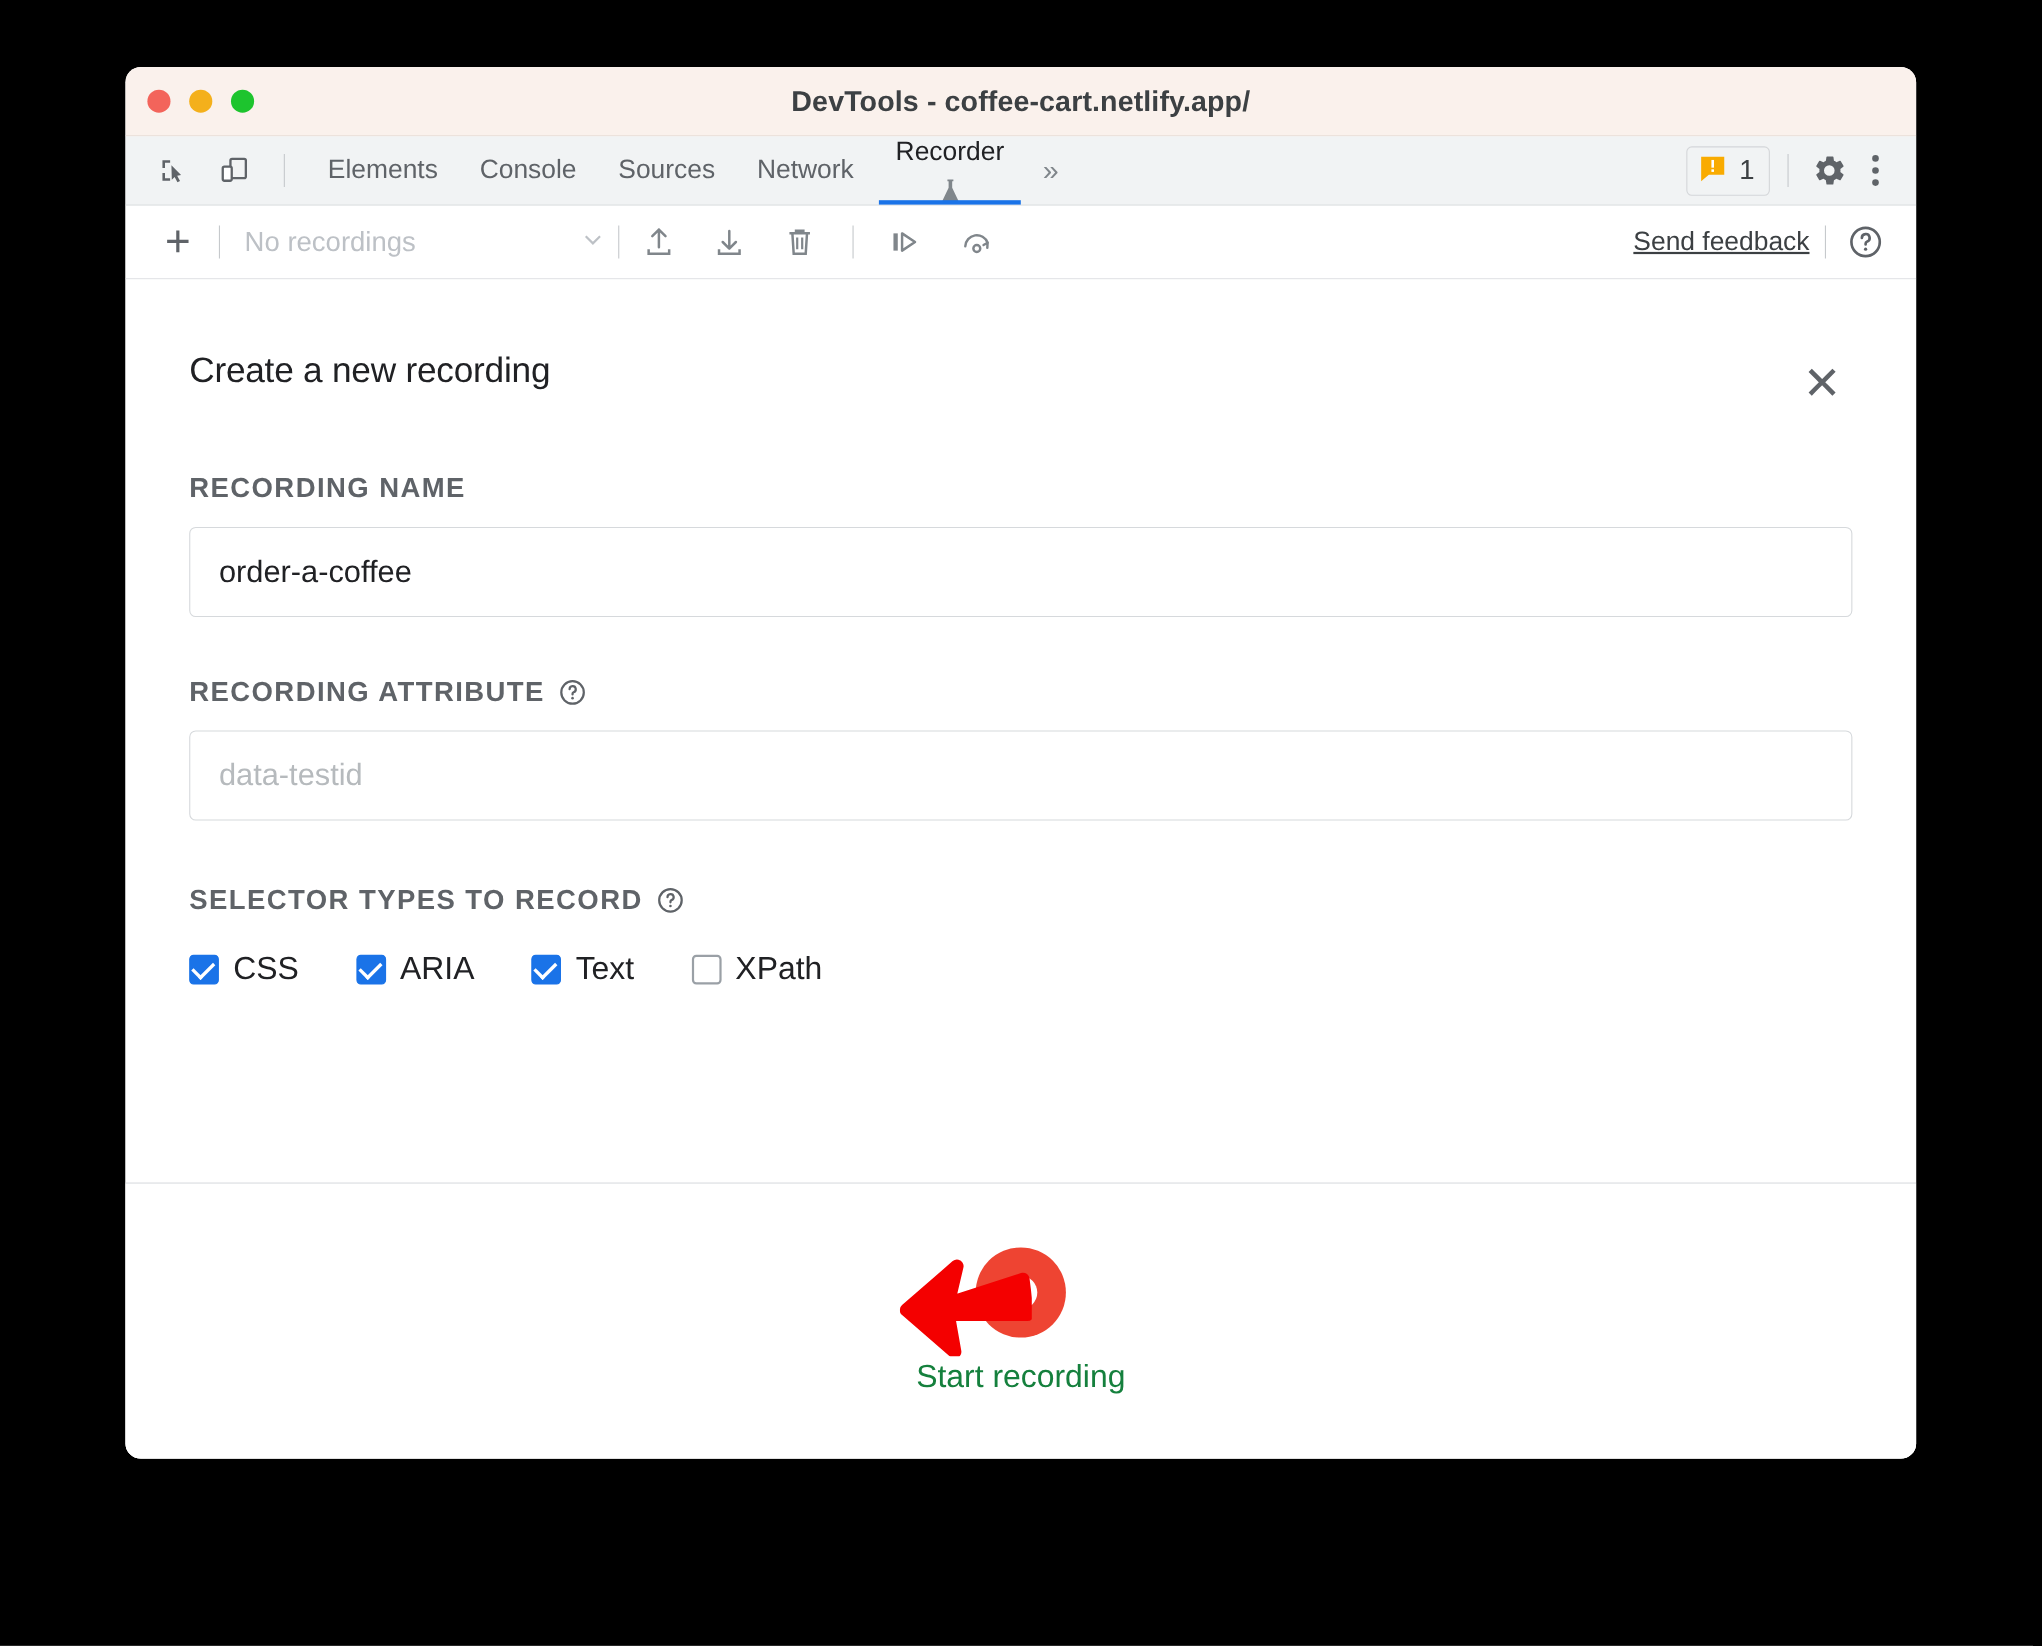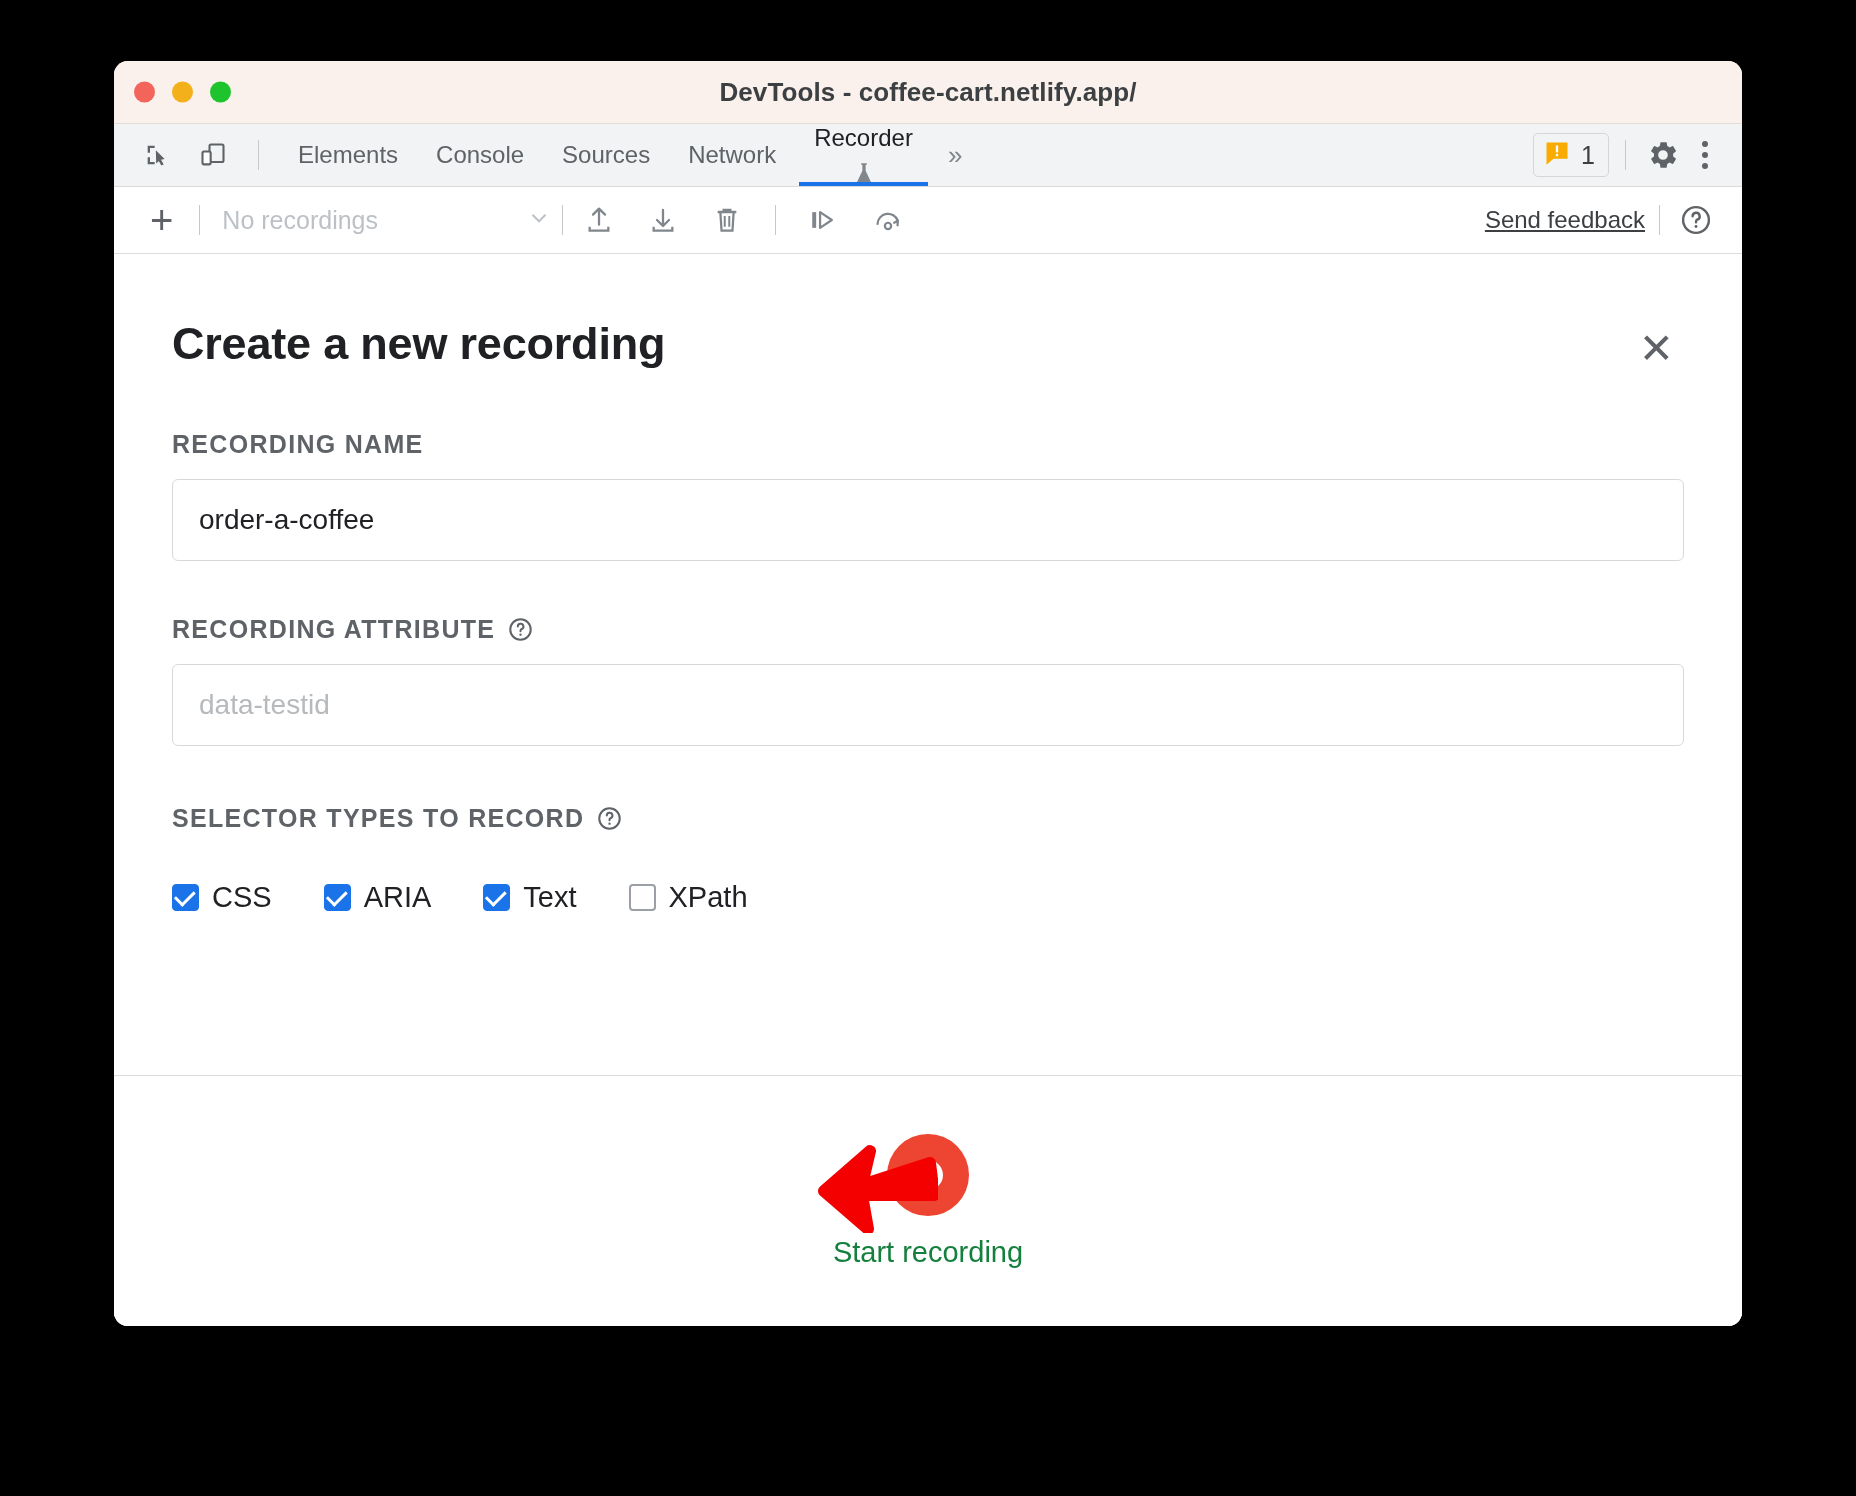--- a/index.html
+++ b/index.html
@@ -223,23 +223,23 @@
     box-sizing: border-box;
     border-bottom: 1px solid #dadce0;
   }
   .dialog-header {
     display: flex;
     align-items: flex-start;
     justify-content: space-between;
     padding-top: 64px;
   }
   .dialog-title {
-    font-size: 45px;
+    font-size: 32px;
     color: #202124;
-    font-weight: bold;
+    font-weight: normal;
     margin: 0;
     letter-spacing: -0.2px;
   }
   .close-x {
     font-size: 42px;
     color: #5f6368;
     line-height: 1;
     padding: 6px 10px;
     margin-top: 4px;
   }
@@ -272,21 +272,21 @@
     padding: 0 26px;
     font-family: "Liberation Sans", sans-serif;
   }
   .text-input::placeholder { color: #b6babd; }
 
   .selector-types { margin-top: 58px; }
   .checkrow {
     display: flex;
     align-items: center;
     gap: 0;
-    margin-top: 48px;
+    margin-top: 32px;
   }
   .checkitem {
     display: flex;
     align-items: center;
     gap: 13px;
     margin-right: 52px;
   }
   .cbox {
     width: 27px;
     height: 27px;

